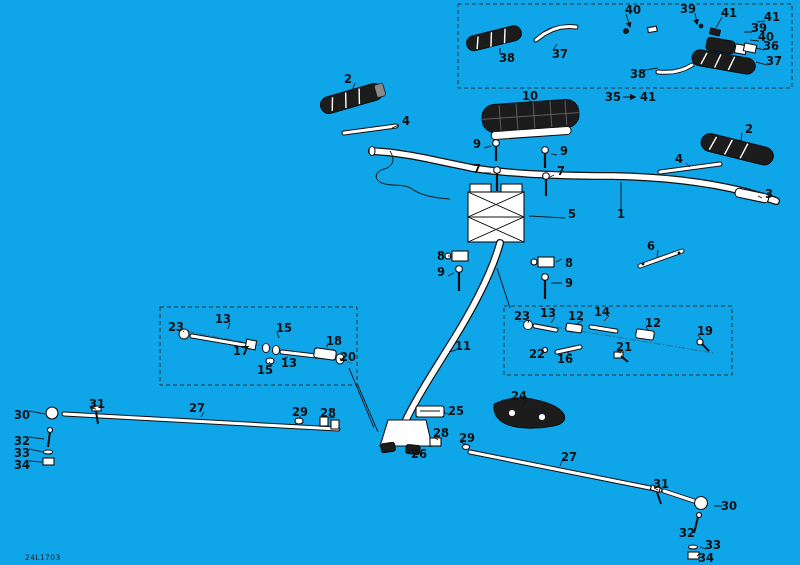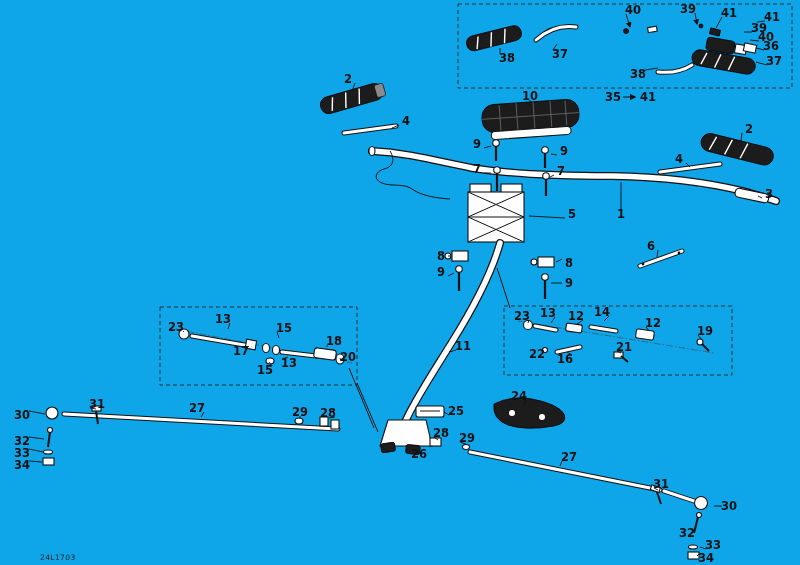--- a/index.html
+++ b/index.html
@@ -1,18 +1,18 @@
 <!DOCTYPE html>
 <html><head>
 <meta charset="utf-8">
 <style>
   html,body{margin:0;padding:0;background:#fff}
   .stage{position:relative;width:800px;height:565px;background:#0ea5e9;
          font-family:"DejaVu Sans",sans-serif;overflow:hidden}
-  .code{position:absolute;left:40px;top:553px;font-size:7.5px;color:#222;letter-spacing:.4px}
+  .code{position:absolute;left:25px;top:553px;font-size:7.5px;color:#222;letter-spacing:.4px}
   svg{position:absolute;left:0;top:0}
   .dash{fill:none;stroke:#333;stroke-width:1;stroke-dasharray:4 3}
   .part{fill:#fff;stroke:#111;stroke-width:1.1}
   .dark{fill:#1c1c1c;stroke:#000;stroke-width:.8}
   .lite{stroke:#fff;stroke-width:1.4}
   .ln{stroke:#111;stroke-width:1;fill:none}
   .axis{stroke:#444;stroke-width:.6;fill:none;stroke-dasharray:7 2 1.5 2}
   .tube-o{fill:none;stroke:#111;stroke-width:8;stroke-linecap:round}
   .tube-i{fill:none;stroke:#fff;stroke-width:5.5;stroke-linecap:round}
   .thin-o{fill:none;stroke:#111;stroke-width:5;stroke-linecap:round}

